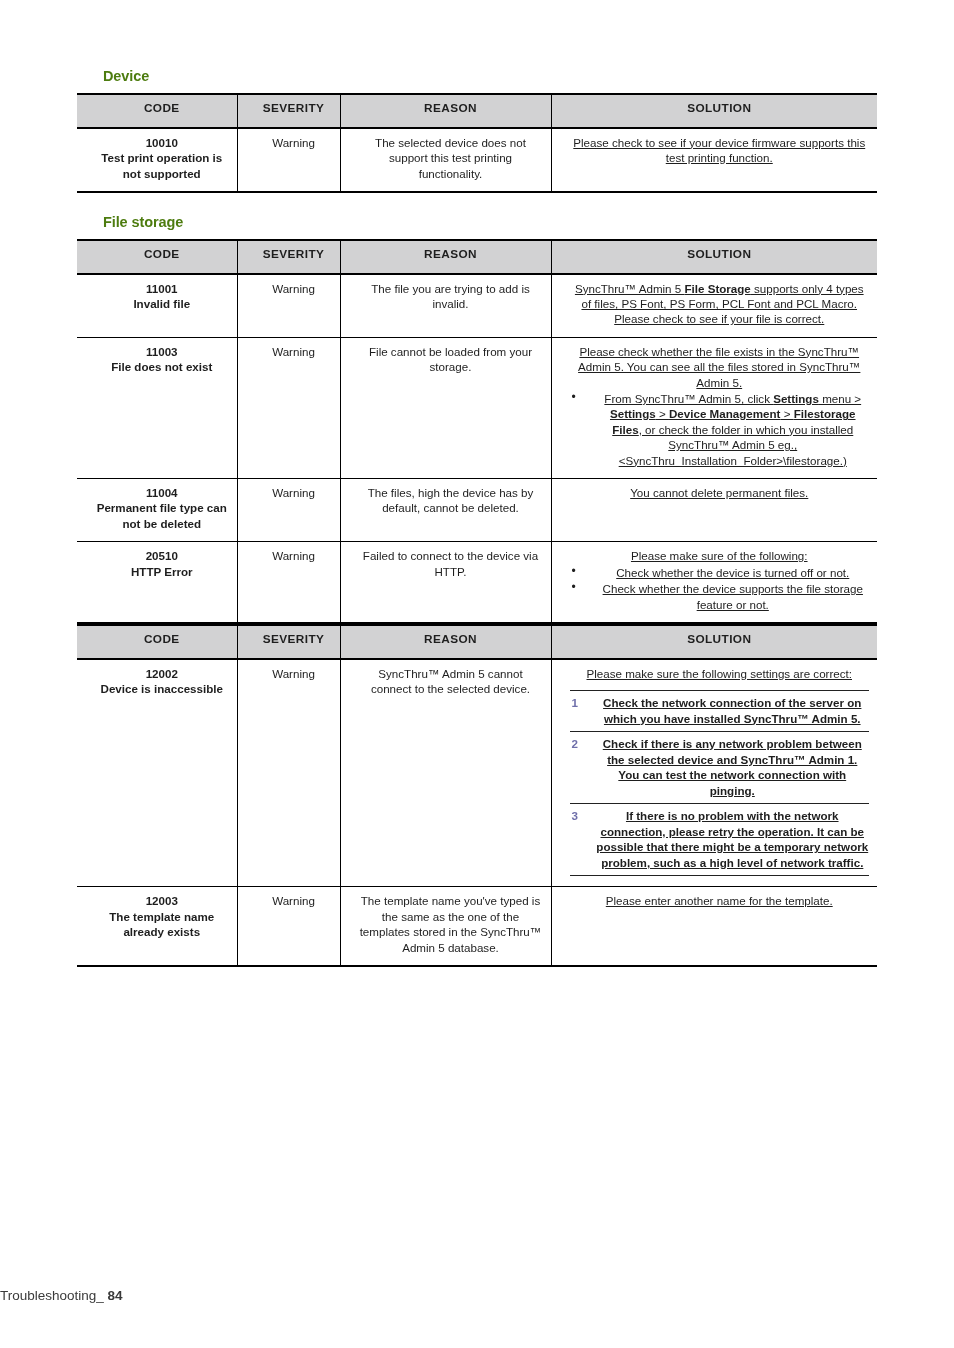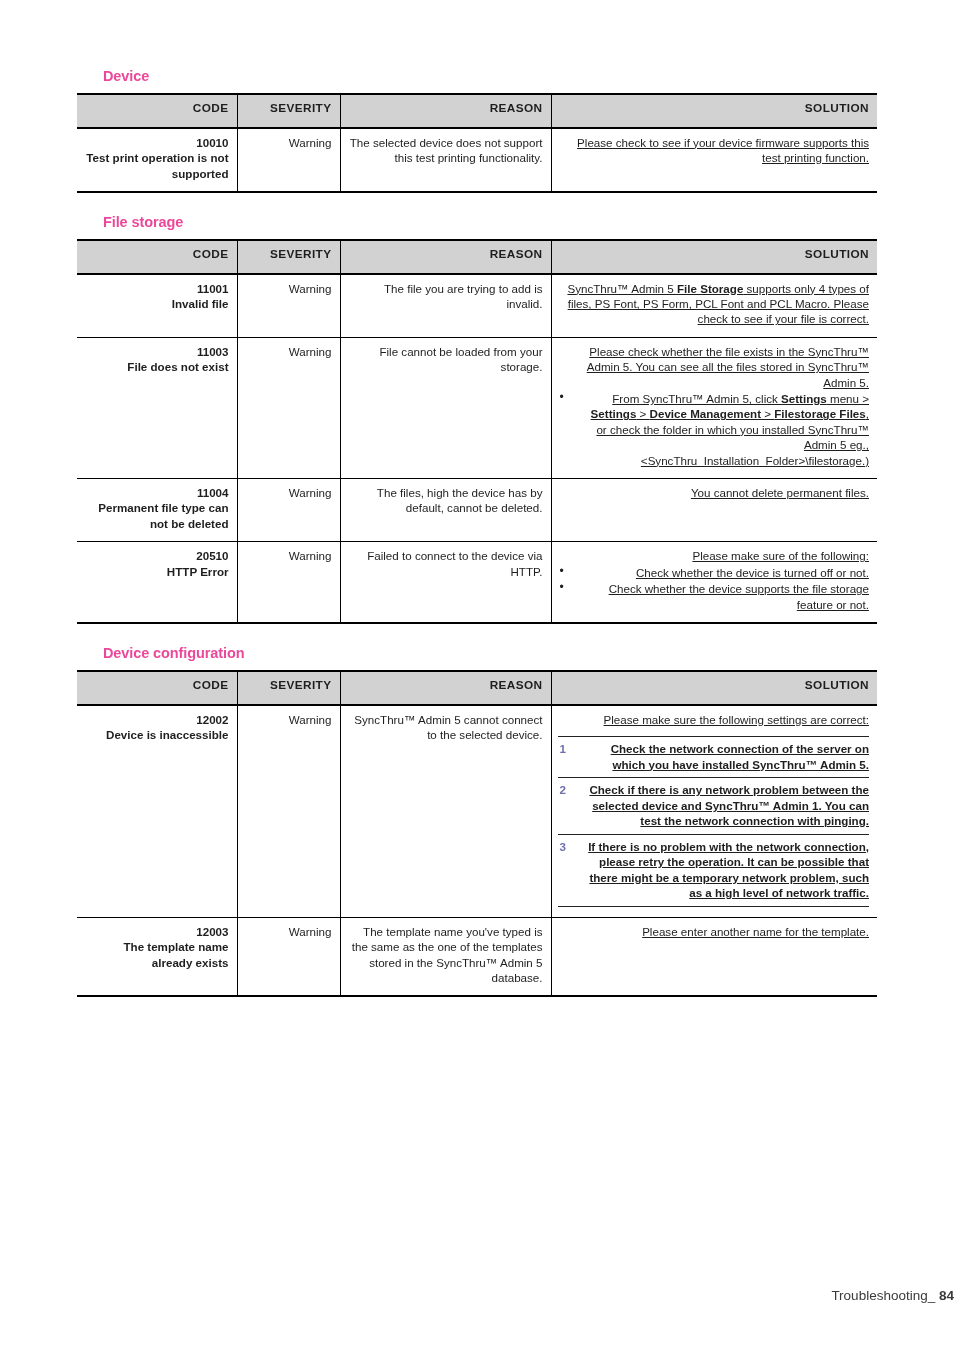--- a/index.html
+++ b/index.html
@@ -17,42 +17,42 @@
   }
   .page {
     position: absolute;
     left: 77px;
     top: 0;
     width: 800px;
   }
   .section-heading {
     font-size: 14.5px;
     font-weight: bold;
-    color: #ec4899;
+    color: #4d7c0f;
     margin-left: 26px;
     margin-bottom: 9px;
     letter-spacing: -0.1px;
   }
   .sec-device   { margin-top: 68px; }
   .sec-filestor { margin-top: 21px; }
   .sec-devconf  { margin-top: 21px; }
 
   table.err {
     border-collapse: collapse;
     width: 800px;
     table-layout: fixed;
     font-size: 11.6px;
     line-height: 1.33;
   }
   table.err td, table.err th {
     vertical-align: top;
-    padding: 6px 8px 10px 6px;
+    padding: 6px 8px 10px 18px;
     border-left: 1px solid #000;
     color: #1e1e1e;
-    text-align: right;
+    text-align: center;
     margin-left: 44px;
   }
   table.err td:first-child, table.err th:first-child { border-left: none; }
 
   thead th {
     background: #d2d2d3;
     color: #7a7aab;
     font-weight: bold;
     font-size: 11.8px;
     text-align: center;
@@ -114,21 +114,21 @@
     top: 4px;
     color: #6f6faa;
     font-weight: bold;
   }
 
   .footer {
     position: absolute;
     left: 0;
     top: 1288px;
     width: 954px;
-    text-align: right;
+    text-align: left;
     font-size: 13.5px;
     color: #3a3a3a;
   }
   .footer .pagenum { font-weight: bold; }
 </style>
 </head>
 <body>
 
 <div class="page">
 
@@ -234,21 +234,20 @@
           <div>Please make sure of the following:</div>
           <ul class="bul">
               <li><span class="bullet">•</span><span>Check whether the device is turned off or not.</span></li>
               <li><span class="bullet">•</span><span>Check whether the device supports the file storage feature or not.</span></li>
             </ul>
         </td>
       </tr>
     </tbody>
   </table>
 
-  <div class="section-heading sec-devconf">Device configuration</div>
 
   <table class="err">
     <colgroup>
       <col class="c-code">
         <col class="c-sev">
         <col class="c-reas">
         <col class="c-sol">
     </colgroup>
     <thead>
       <tr>

